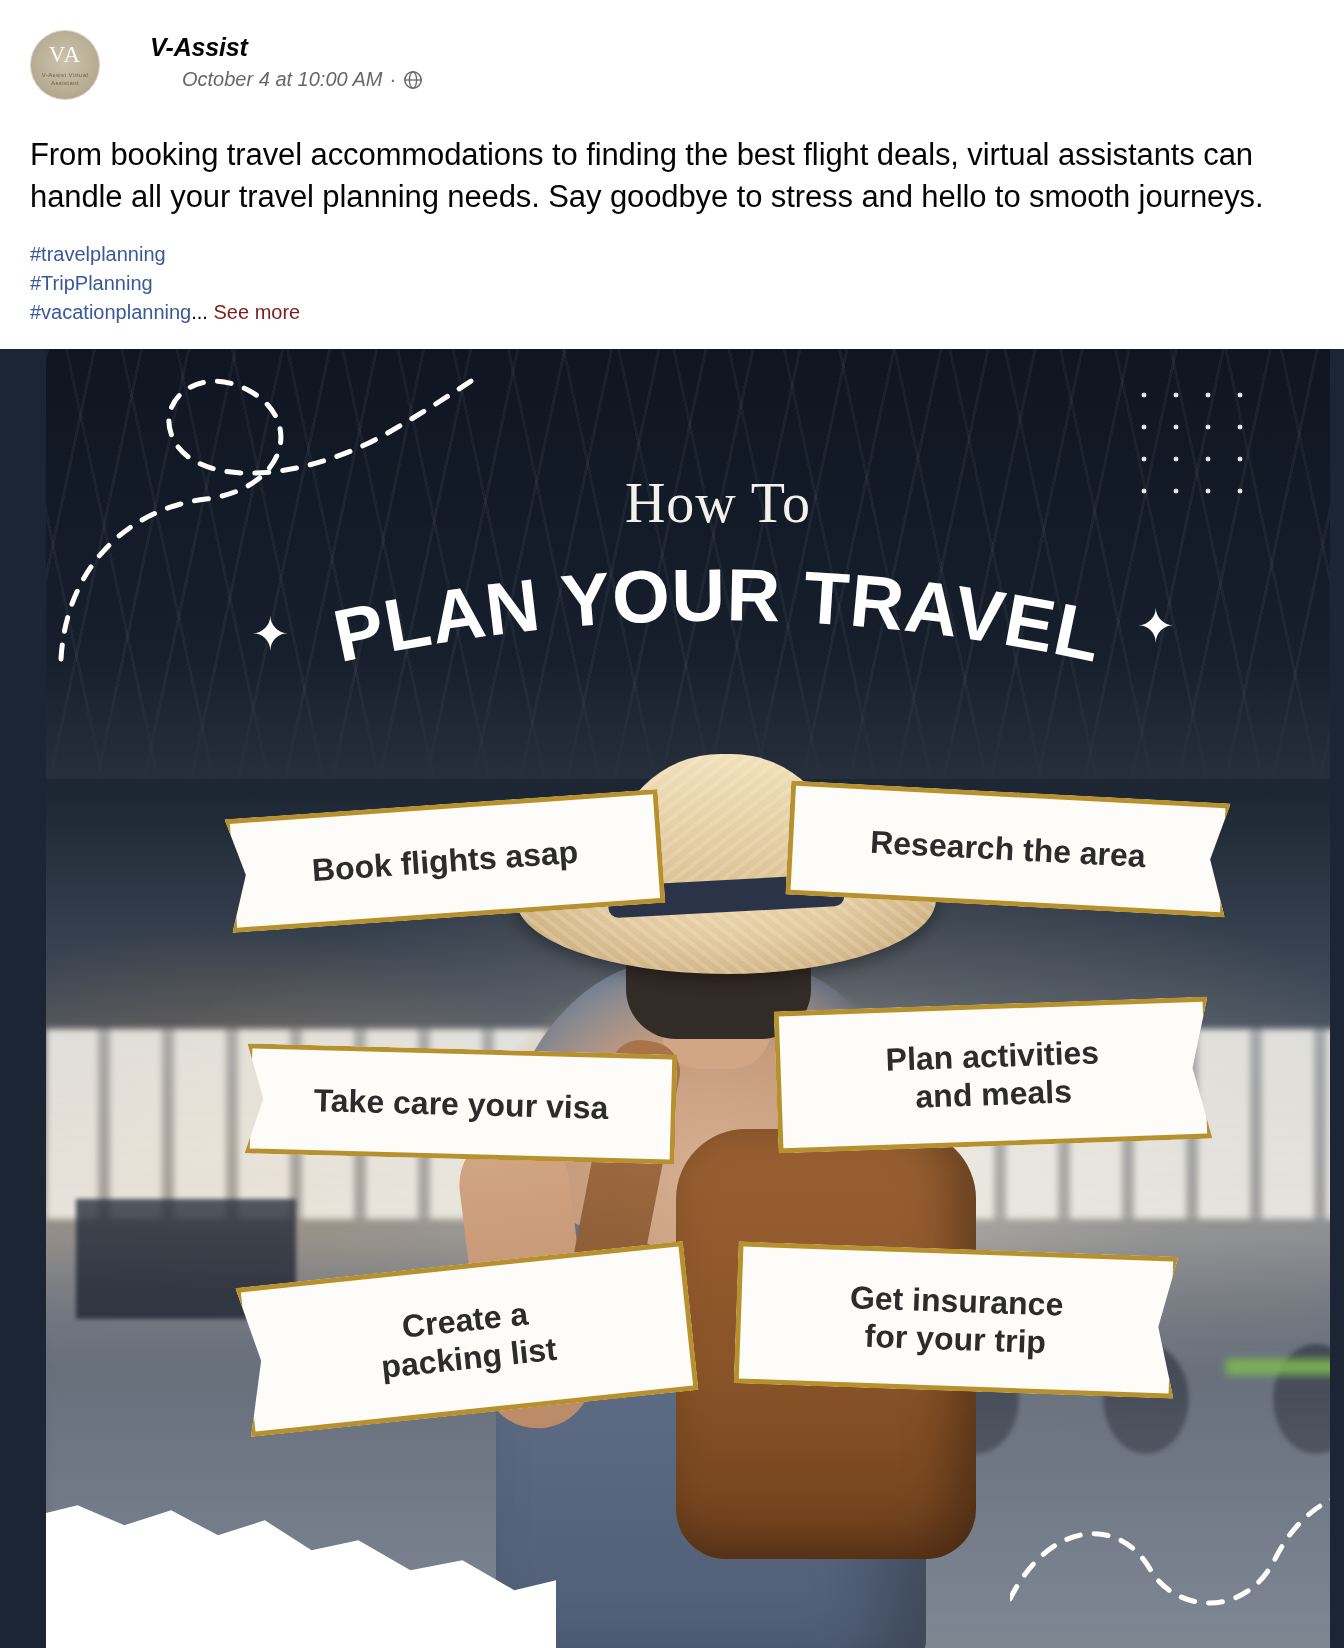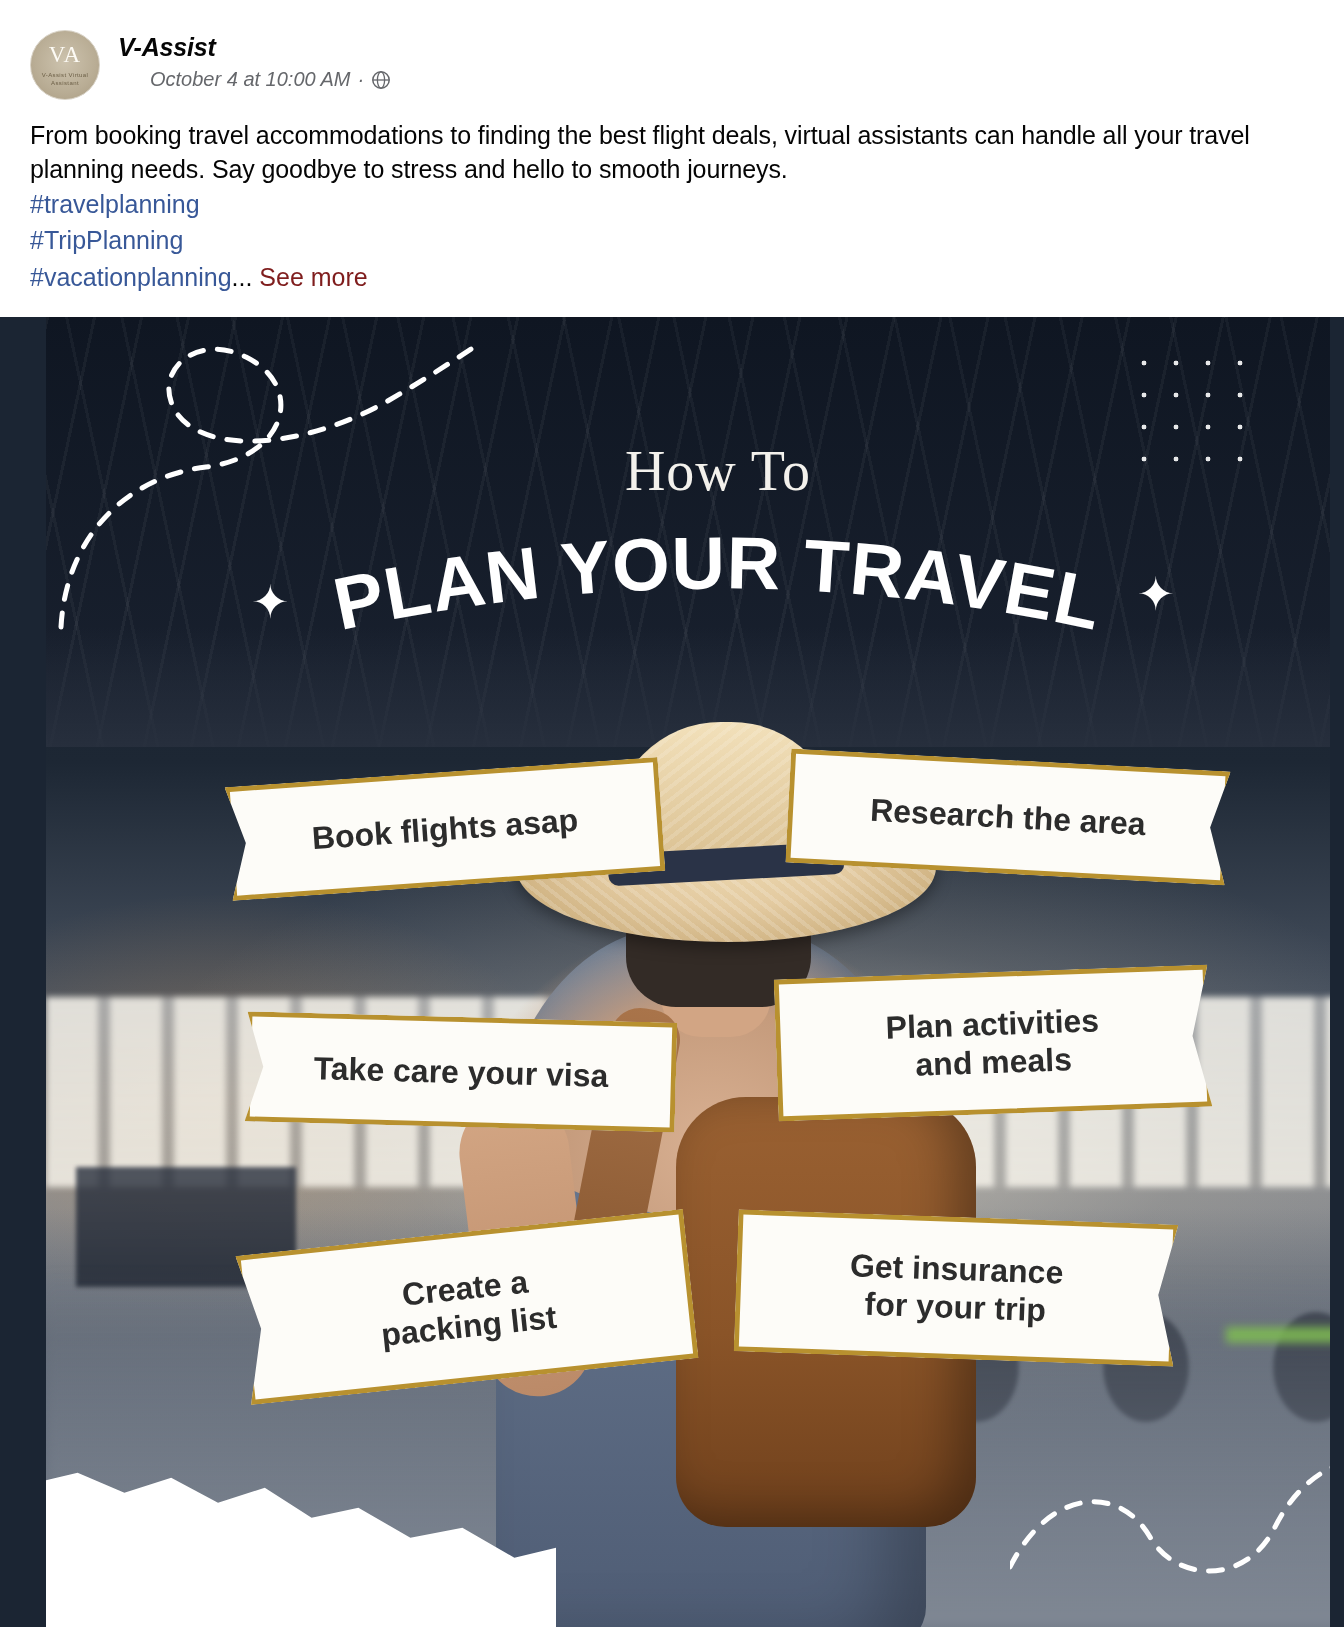--- a/index.html
+++ b/index.html
@@ -25,20 +25,21 @@
     left: 0;
     top: 8px;
     width: 1344px;
     background: #ffffff;
   }
   
   .post-header {
     display: flex;
     align-items: flex-start;
     padding: 22px 30px 0 30px;
+    gap: 32px;
   }
   .avatar {
     width: 68px;
     height: 68px;
     border-radius: 50%;
     background: radial-gradient(circle at 50% 45%, #cdc3ae 0%, #b9ad95 60%, #a89a80 100%);
     flex: 0 0 auto;
     position: relative;
     overflow: hidden;
     border: 1px solid #d8d2c6;
@@ -92,27 +93,29 @@
     width: 20px;
     height: 20px;
     line-height: 20px;
   }
   .globe-icon svg { display: block; }
   
   .post-body {
     padding: 18px 30px 0 30px;
   }
   .post-text {
-    font-size: 25px;
+    font-size: 31px;
     line-height: 1.36;
     color: #050505;
     letter-spacing: -.1px;
+    margin-top: 16px;
   }
   .hashtags {
-    font-size: 25px;
+    margin-top: 22px;
+    font-size: 20px;
     line-height: 1.45;
     color: #050505;
   }
   .hashtags a {
     color: #385898;
     text-decoration: none;
   }
   .see-more {
     font-weight: normal;
     color: #7f1d1d;

